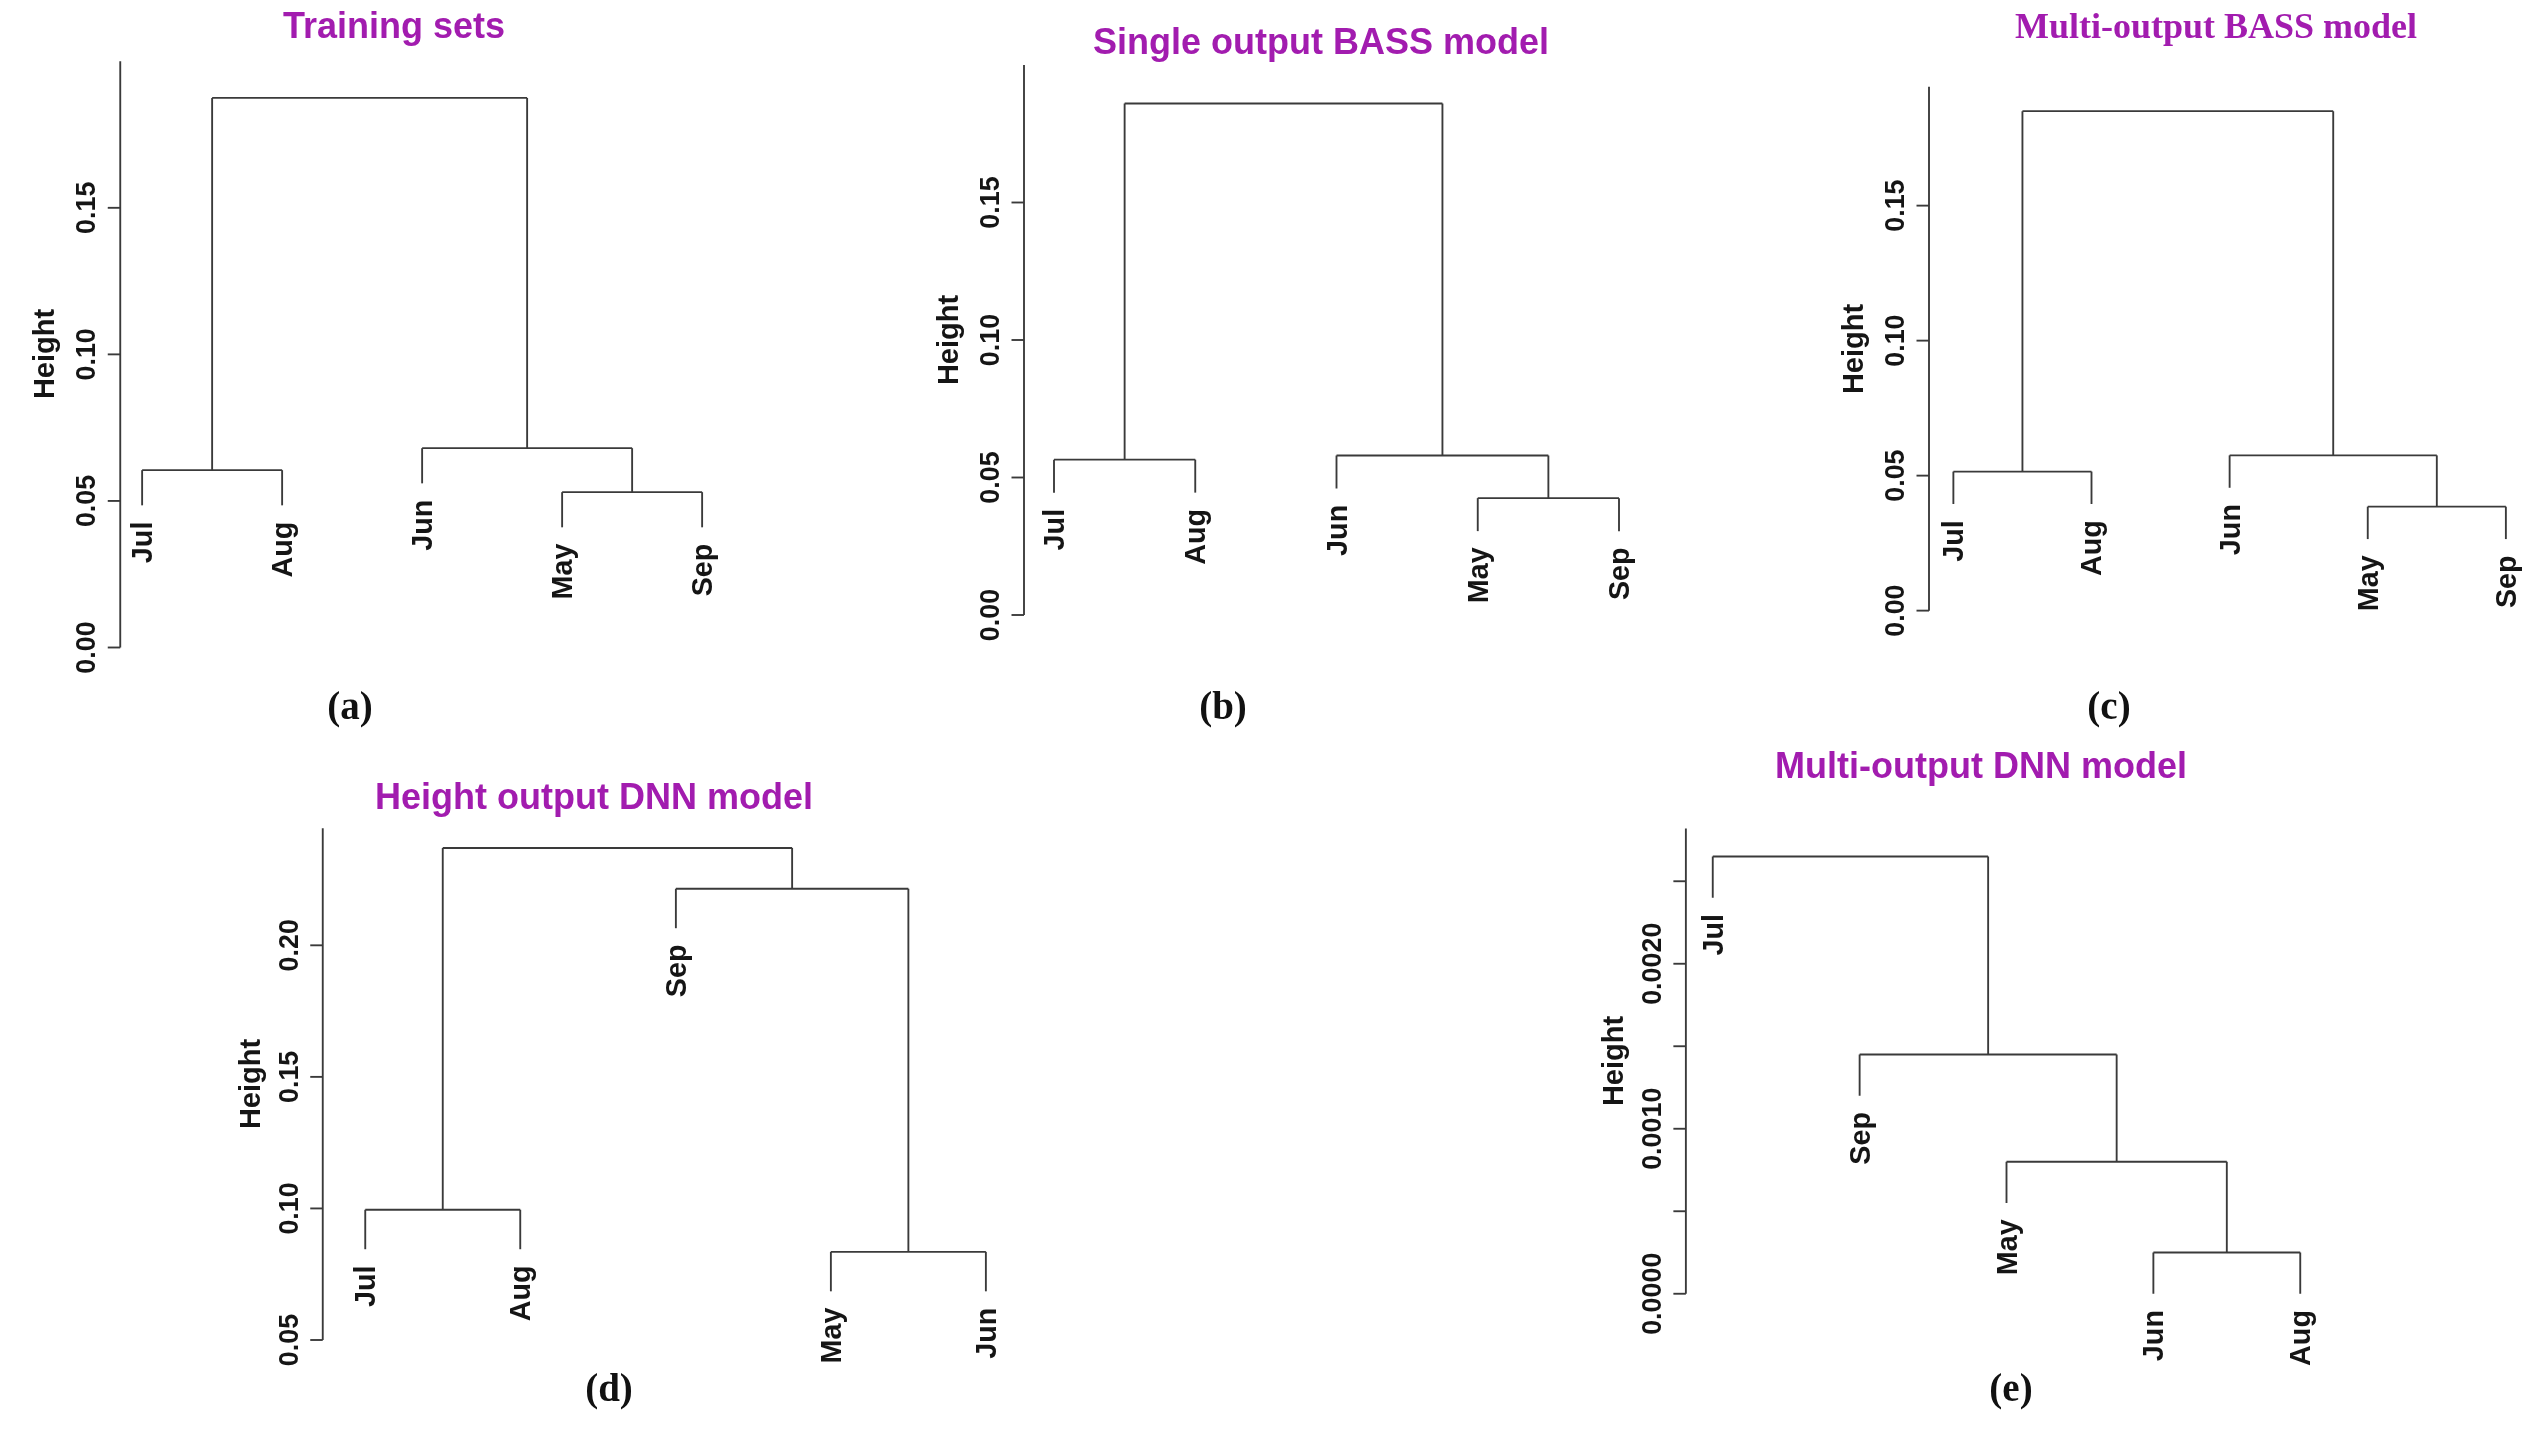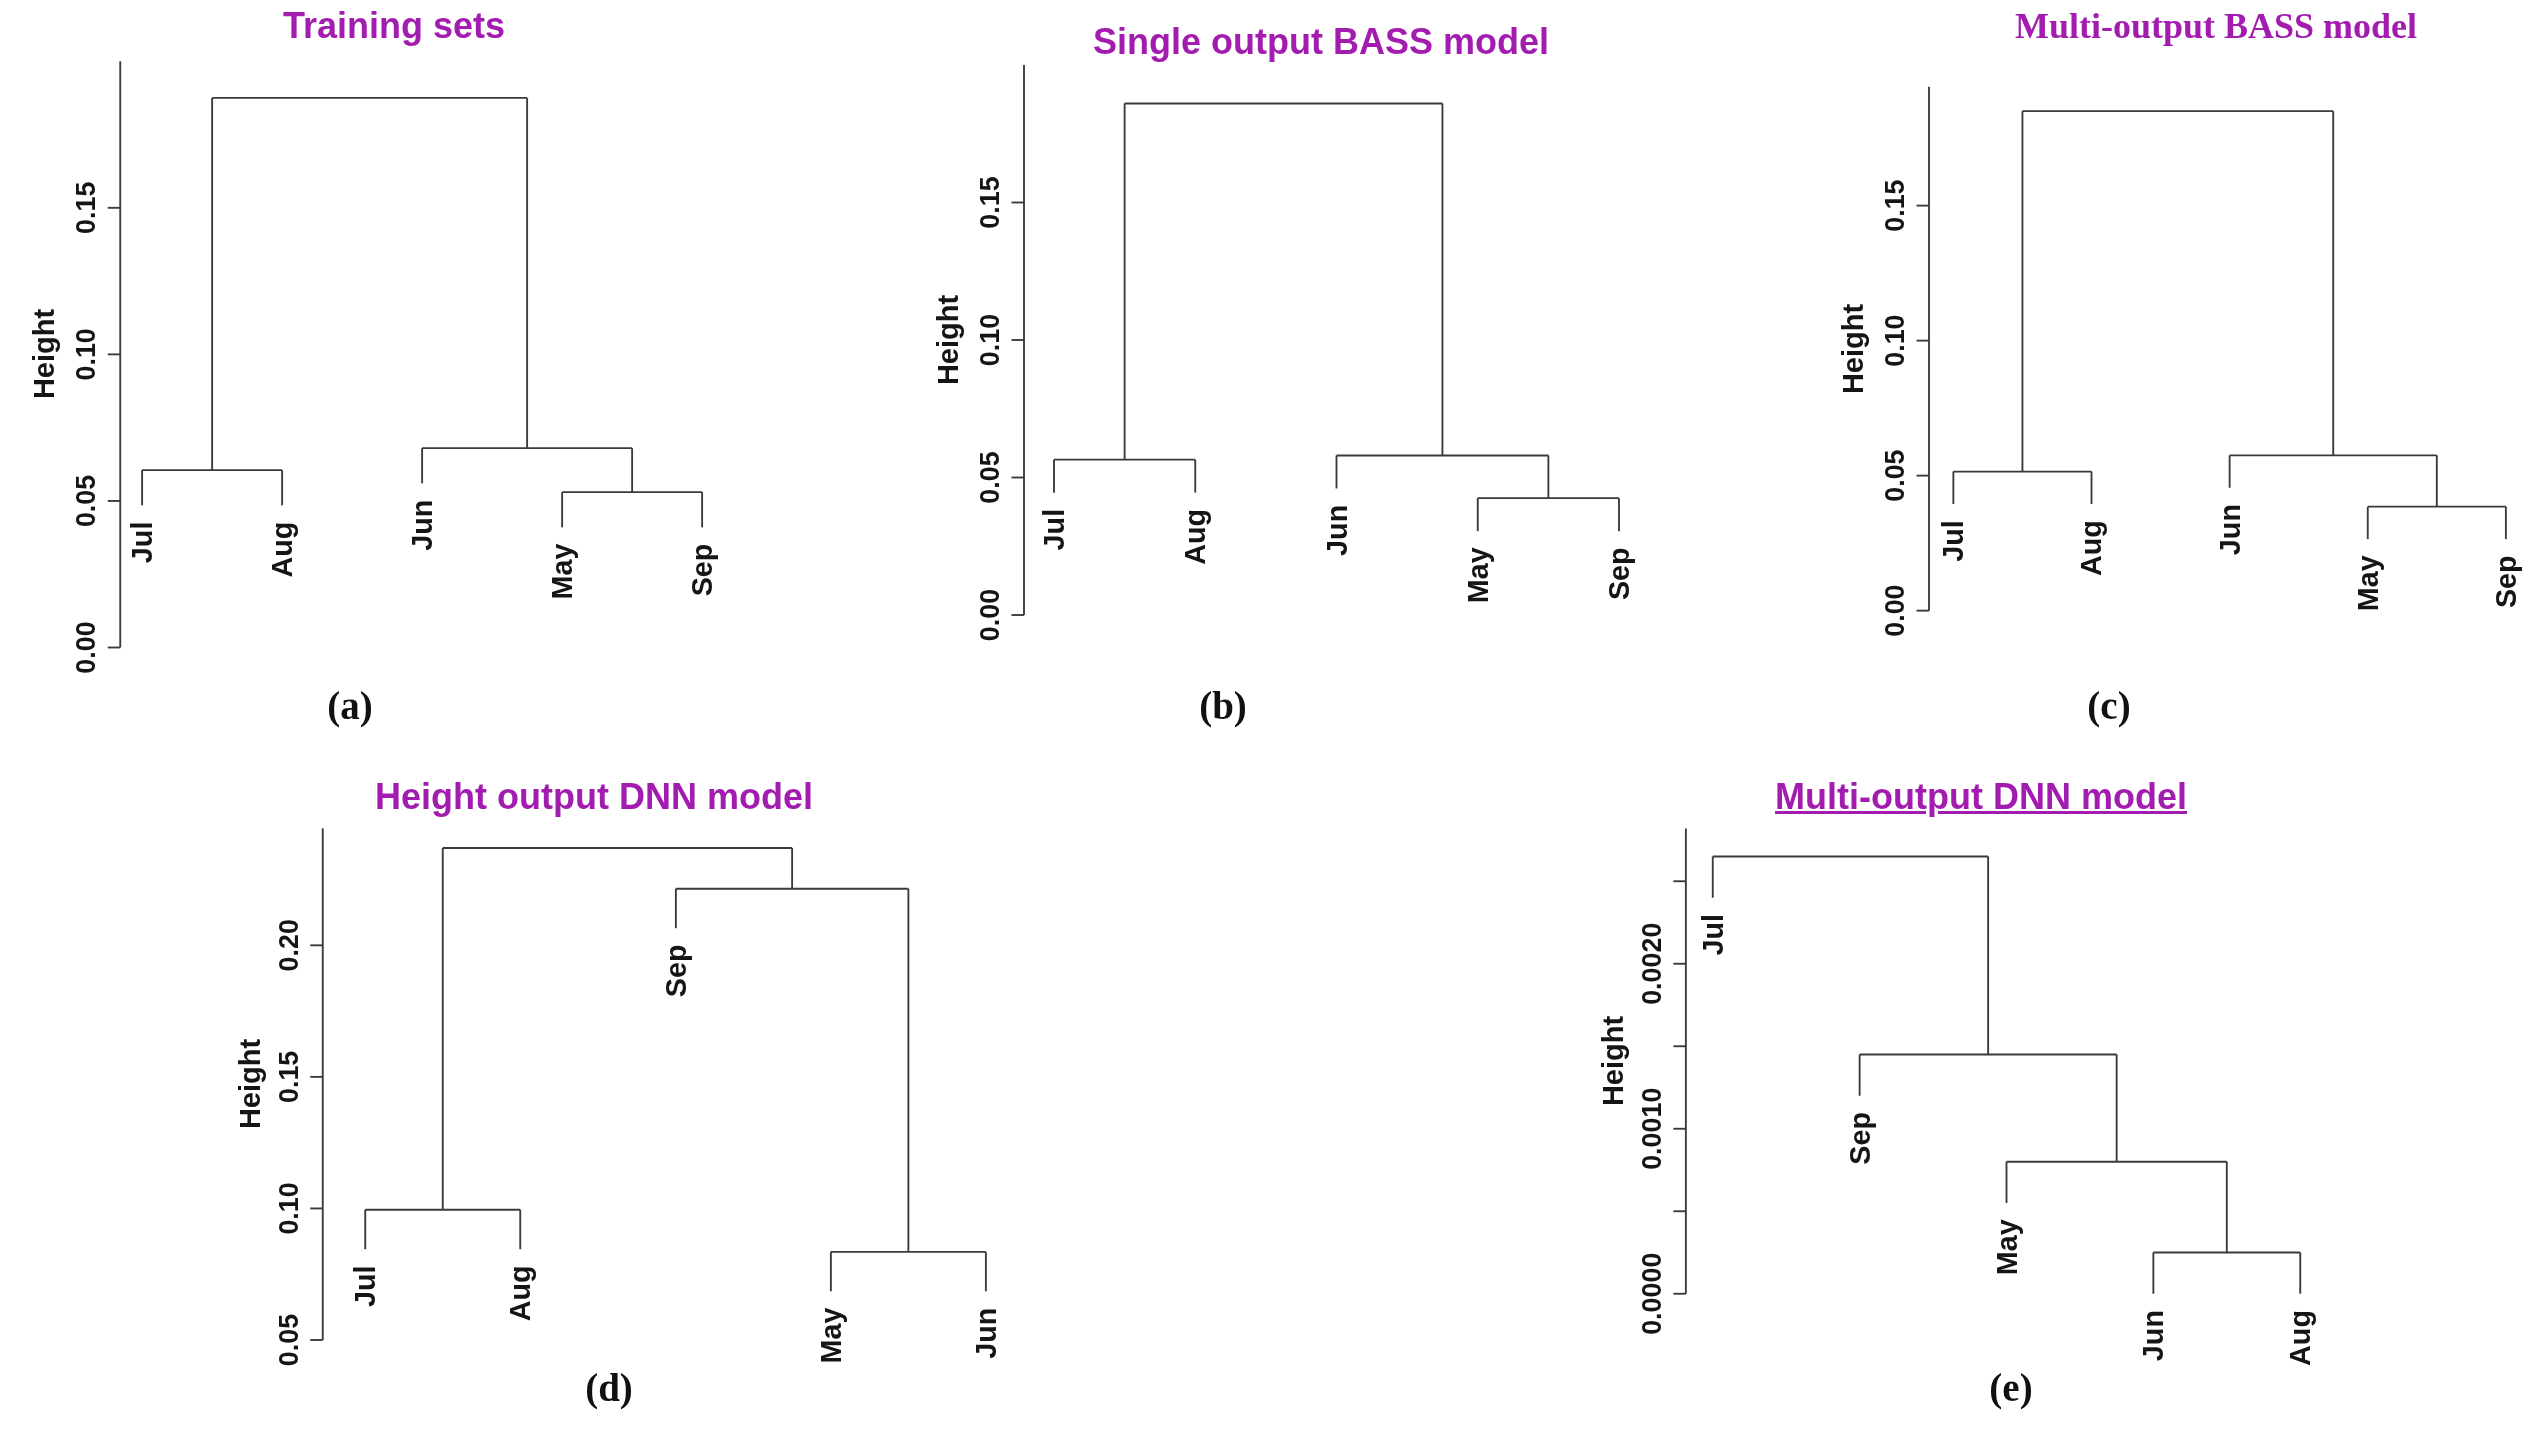--- a/index.html
+++ b/index.html
@@ -169,17 +169,17 @@
   <div class="panel-caption" style="left: 1223px; top: 686px;">(b)</div>
 
   <div class="panel-title" style="left: 2216px; top: 7.5px; font-family: Liberation Serif, serif;">Multi-output BASS model</div>
   <div class="panel-ylabel" style="left: 1853px; top: 349px;">Height</div>
   <div class="panel-caption" style="left: 2109px; top: 686px;">(c)</div>
 
   <div class="panel-title" style="left: 594px; top: 779px;">Height output DNN model</div>
   <div class="panel-ylabel" style="left: 250px; top: 1084px;">Height</div>
   <div class="panel-caption" style="left: 609px; top: 1368px;">(d)</div>
 
-  <div class="panel-title" style="left: 1981px; top: 779px; text-decoration: underline;">Multi-output DNN model</div>
+  <div class="panel-title" style="left: 1981px; top: 748px;">Multi-output DNN model</div>
   <div class="panel-ylabel" style="left: 1613px; top: 1061px;">Height</div>
   <div class="panel-caption" style="left: 2011px; top: 1368px;">(e)</div>
 </div>
 
 
 </body></html>

